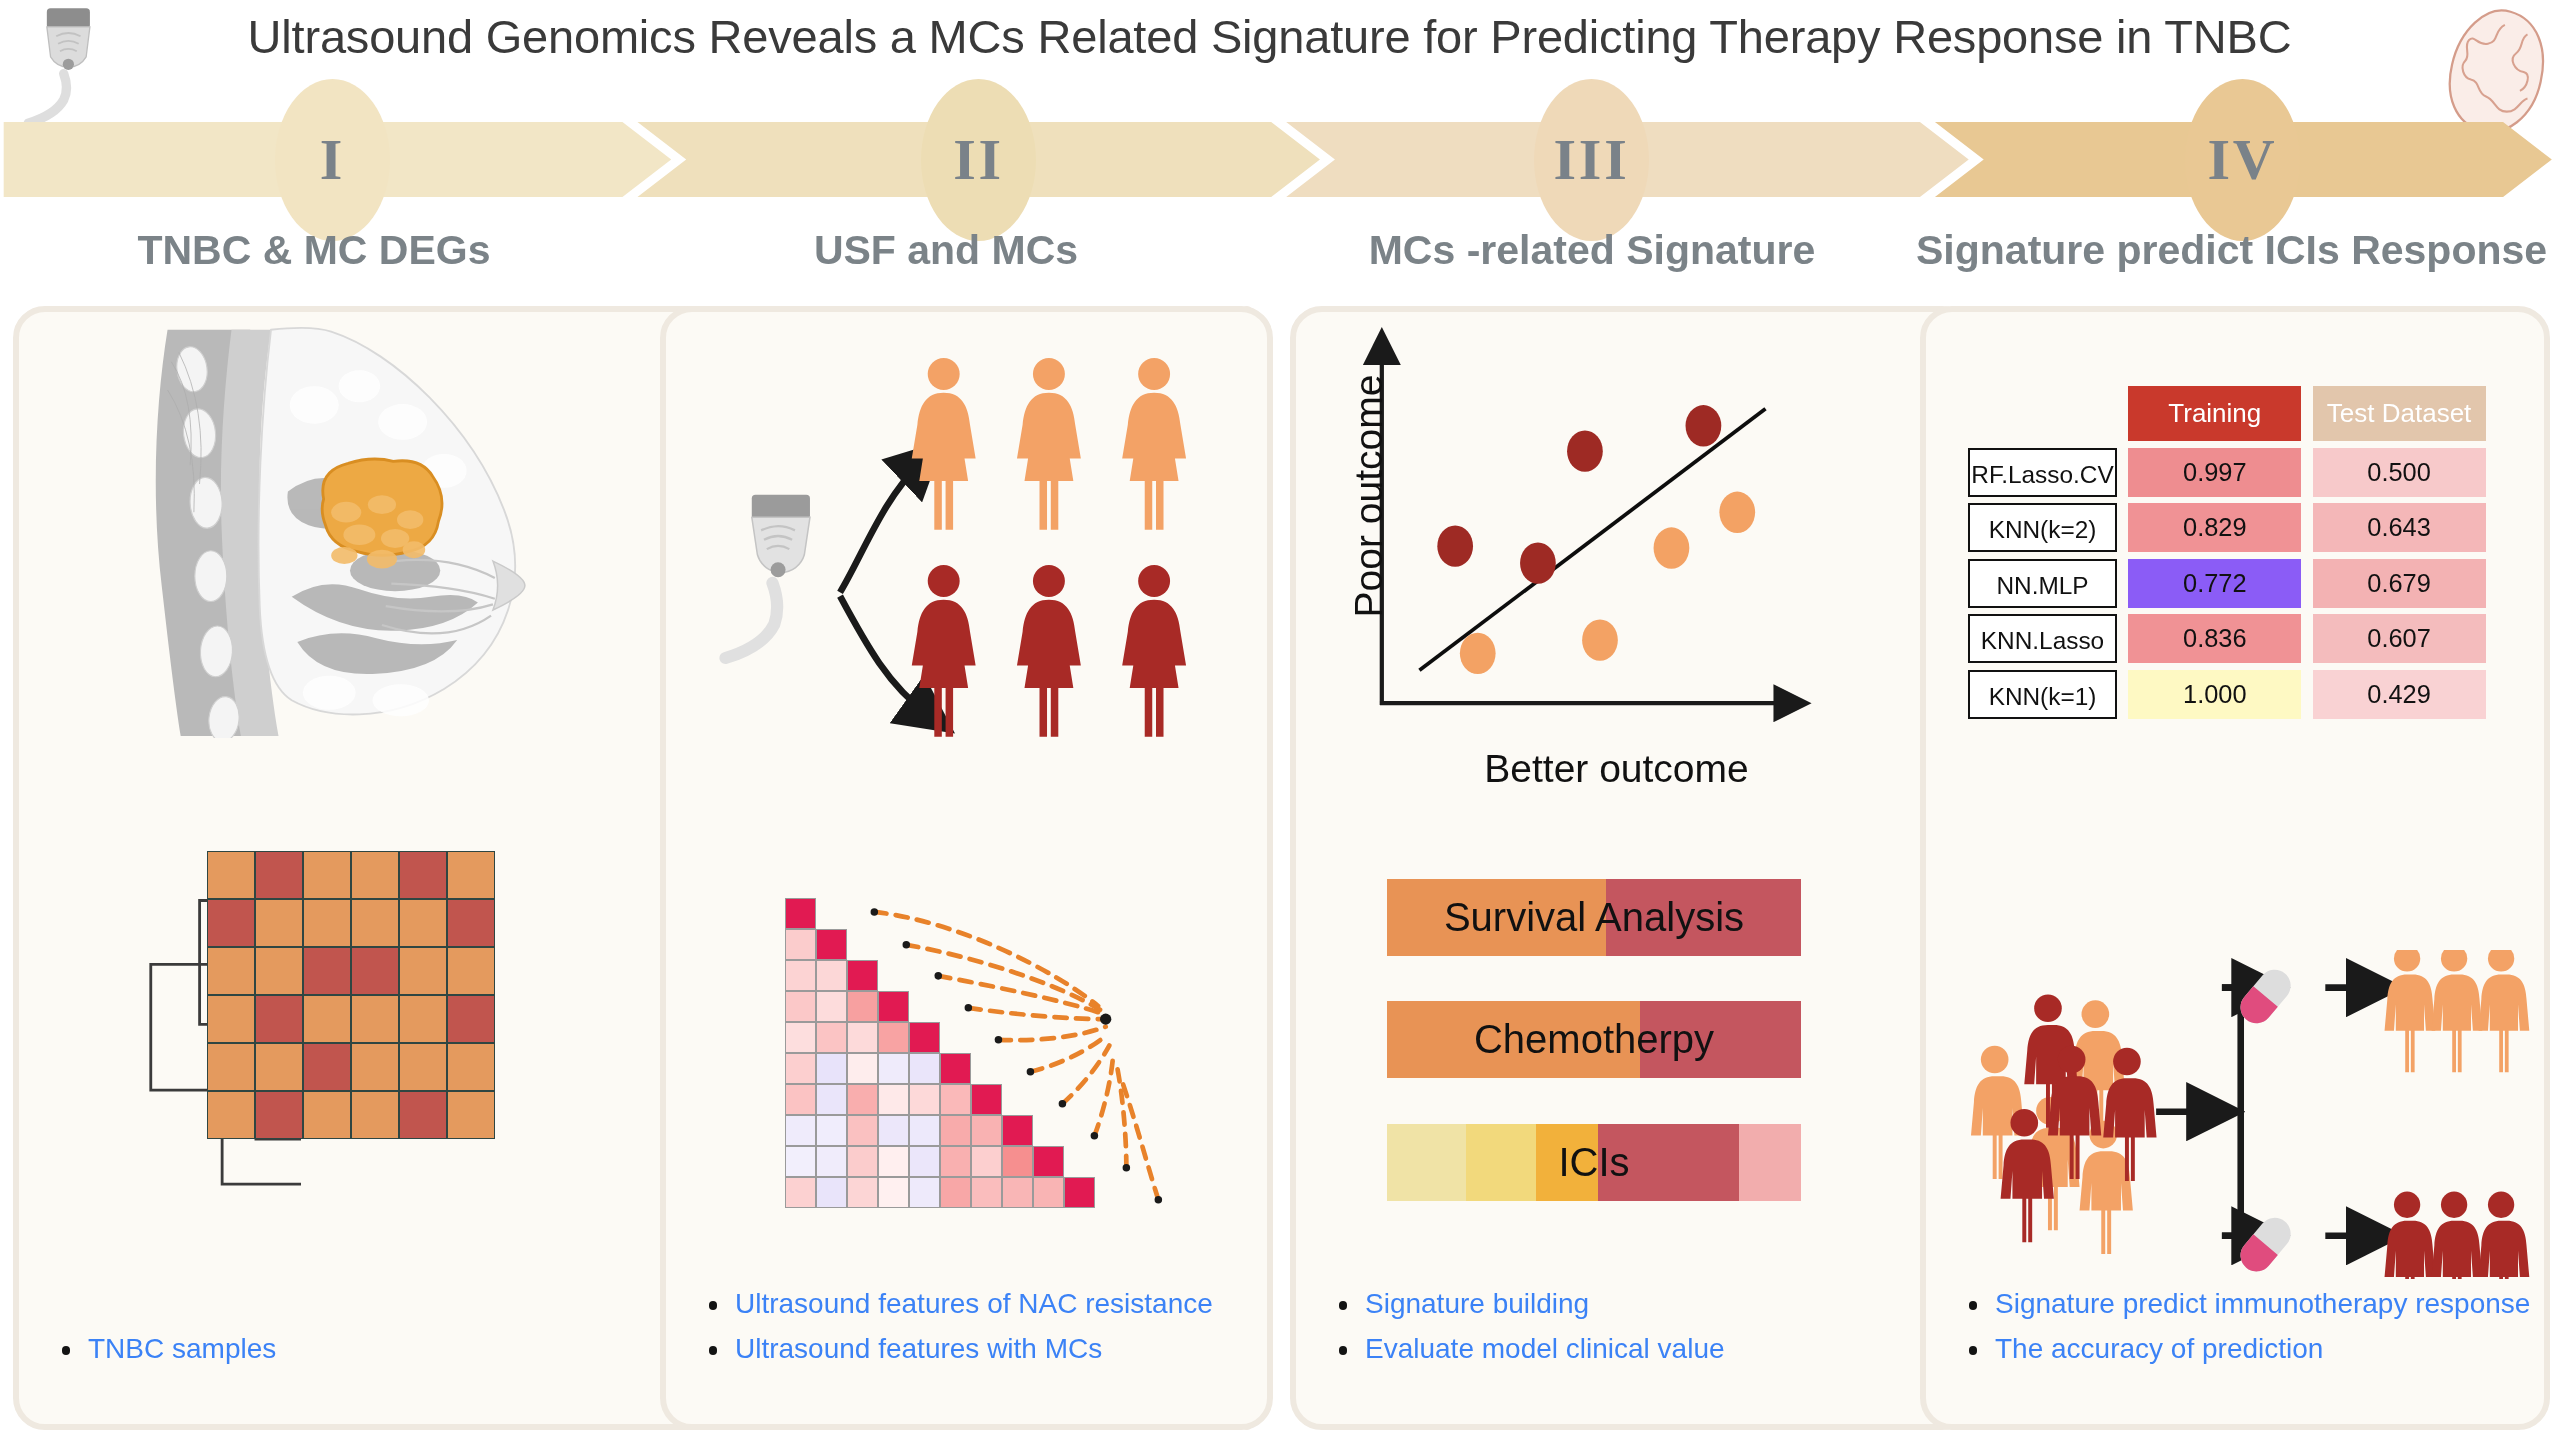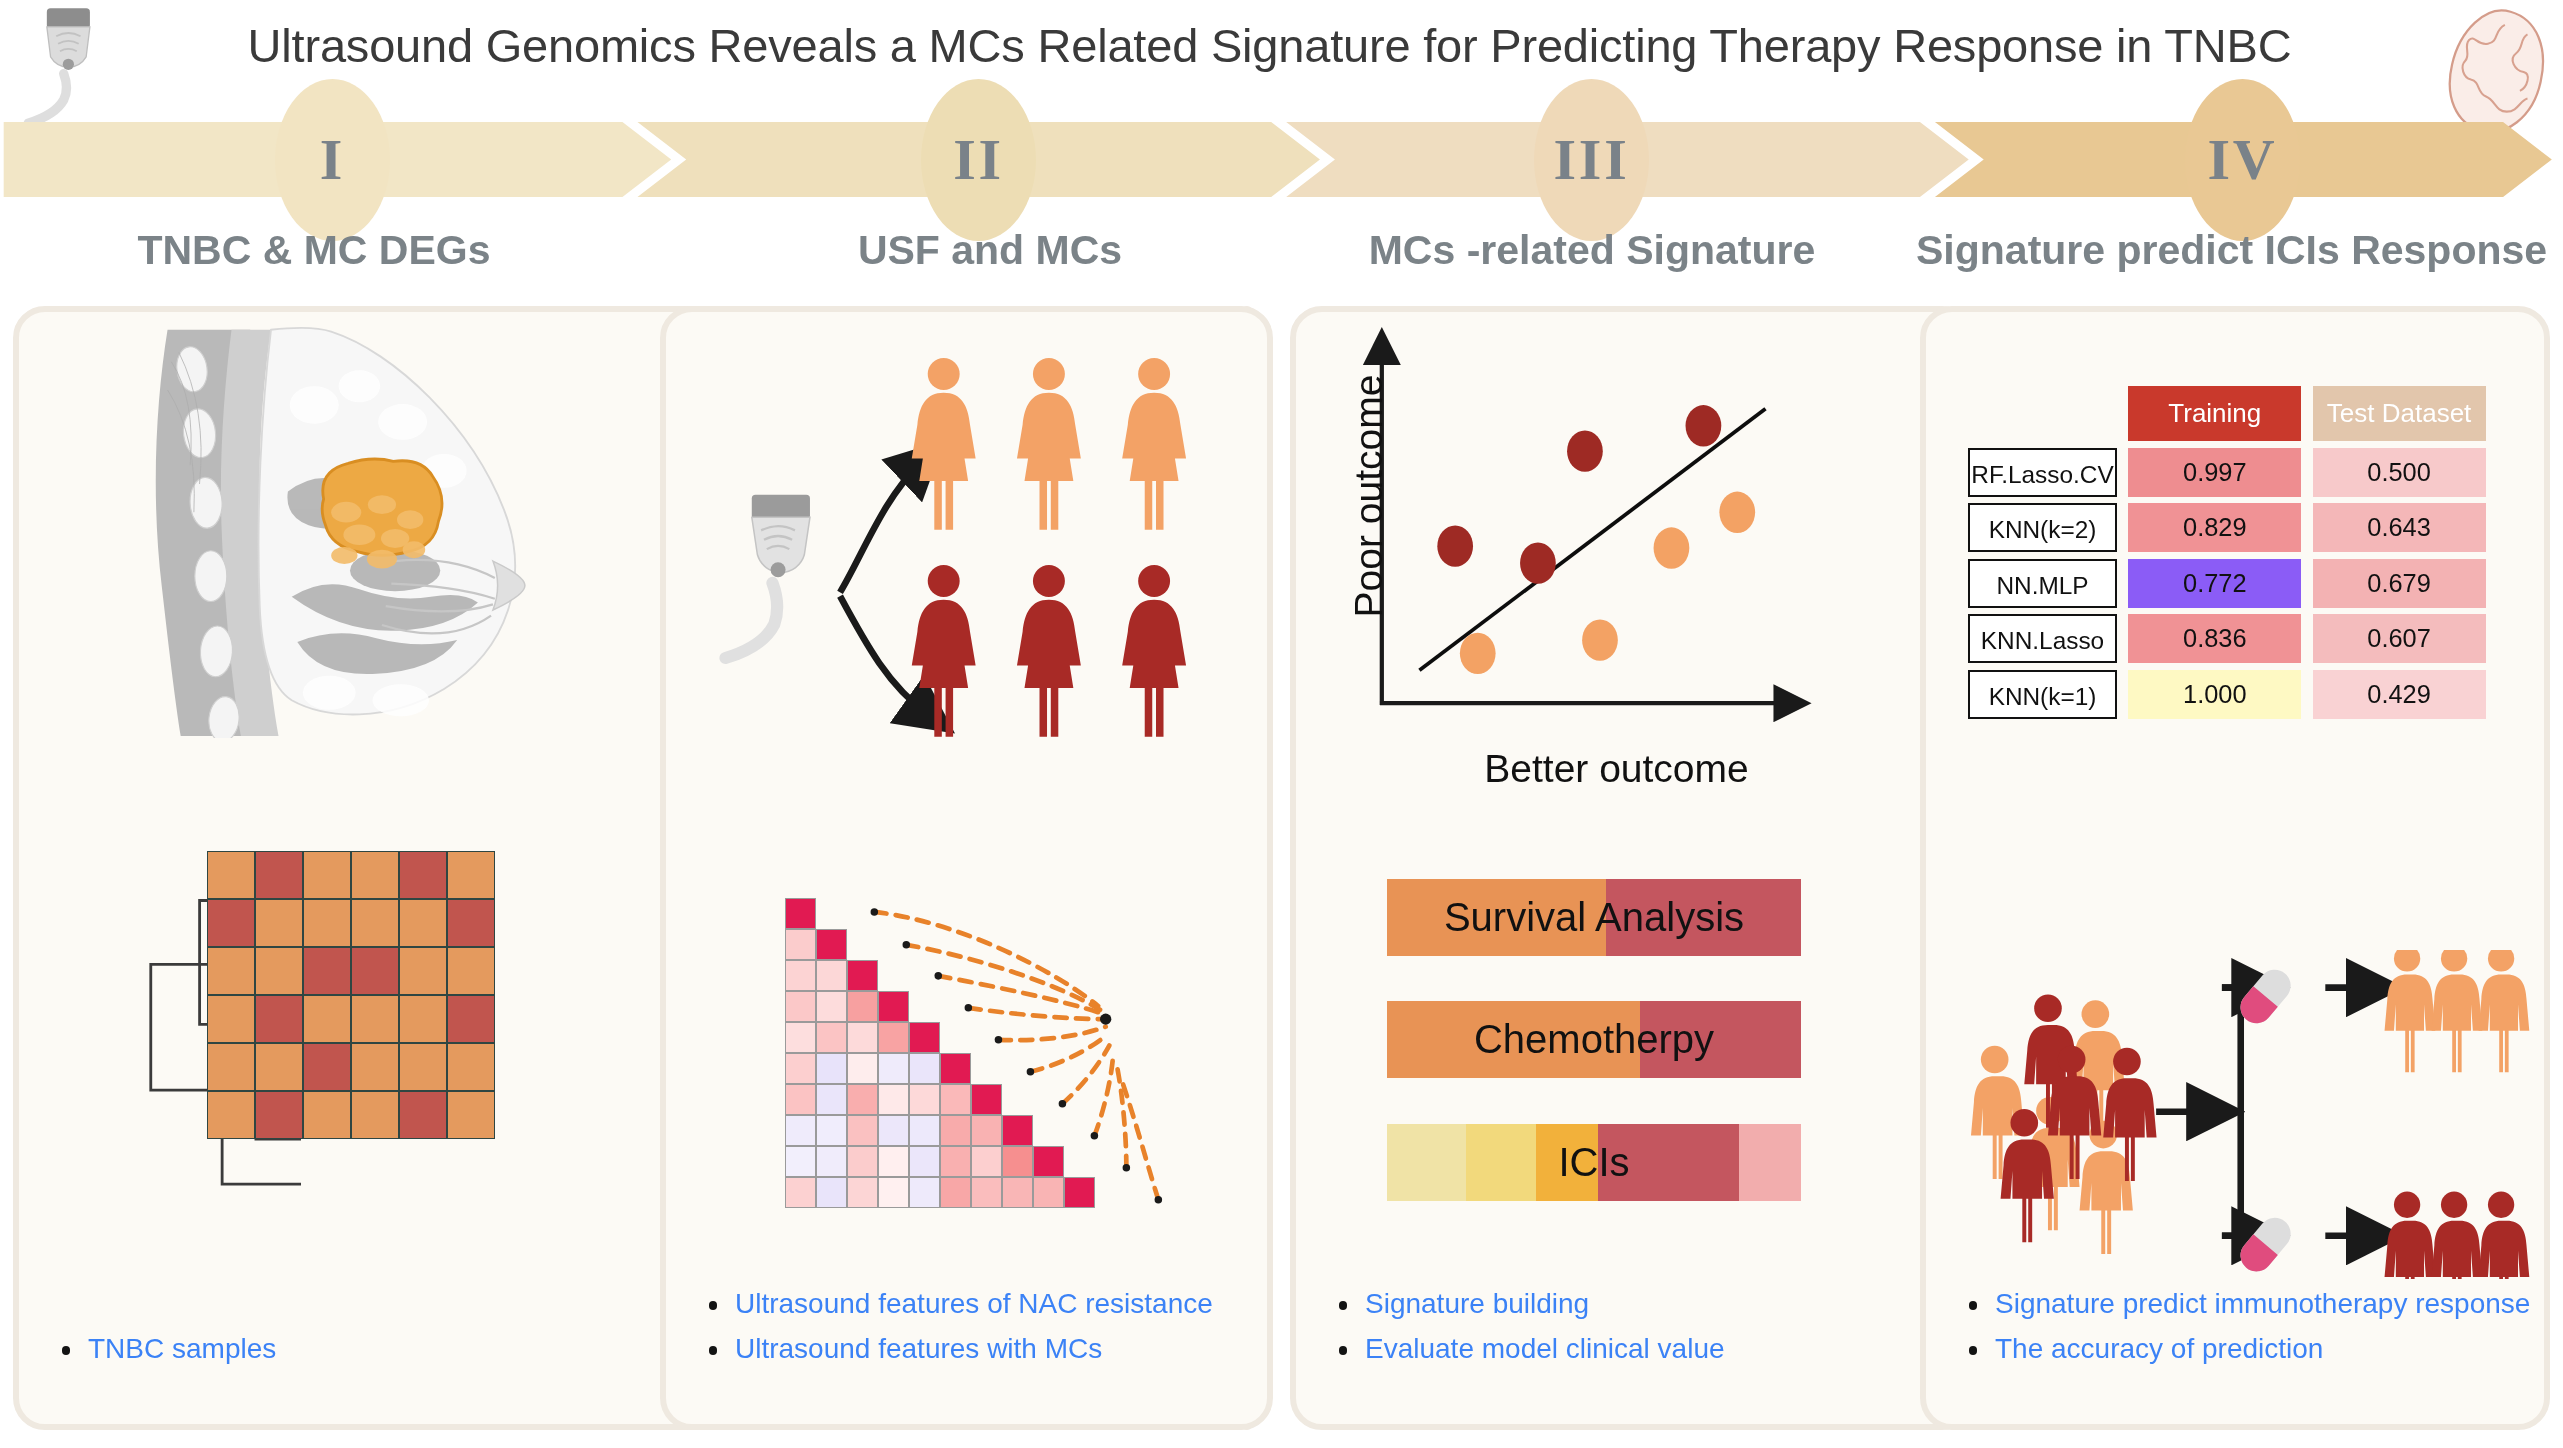--- a/index.html
+++ b/index.html
@@ -4,21 +4,21 @@
 <style>
   html,body{margin:0;padding:0;}
   body{
     width:2563px;height:1449px;background:#FFFFFF;
     font-family:"Liberation Sans",sans-serif;overflow:hidden;position:relative;
   }
   .abs{position:absolute;}
 
   
   #title{
-    position:absolute;left:141px;top:15px;width:2257px;height:62px;
+    position:absolute;left:141px;top:6px;width:2257px;height:62px;
     text-align:center;font-size:47px;color:#3A3A3A;
     letter-spacing:-0.2px;line-height:62px;white-space:nowrap;
   }
 
   
   #flow{position:absolute;left:0;top:122px;width:2563px;height:75px;}
 
   
   .badge{
     position:absolute;width:115px;height:162px;border-radius:50%;
@@ -143,21 +143,21 @@
   </div>
   <div class="badge" style="left:1534px;background:#EFD9B8;">
     <span>III</span>
   </div>
   <div class="badge" style="left:2185px;background:#E9C894;">
     <span>IV</span>
   </div>
 </div>
 
 <div class="stitle" style="left:32px;width:564px;">TNBC &amp; MC DEGs</div>
-<div class="stitle" style="left:708px;width:564px;">USF and MCs</div>
+<div class="stitle" style="left:664px;width:564px;">USF and MCs</div>
 <div class="stitle" style="left:1310px;width:564px;">MCs -related  Signature</div>
 <div class="stitle" style="left:1916px;width:609px;">Signature predict ICIs Response</div>
 
 <div class="panel" style="left:13px;width:1211px;">
   <div class="bullets">
     <div>TNBC samples</div>
   </div>
 </div>
 
 <svg class="abs" style="left:113px;top:324px;" width="442" height="414" viewBox="0 0 470 440">

